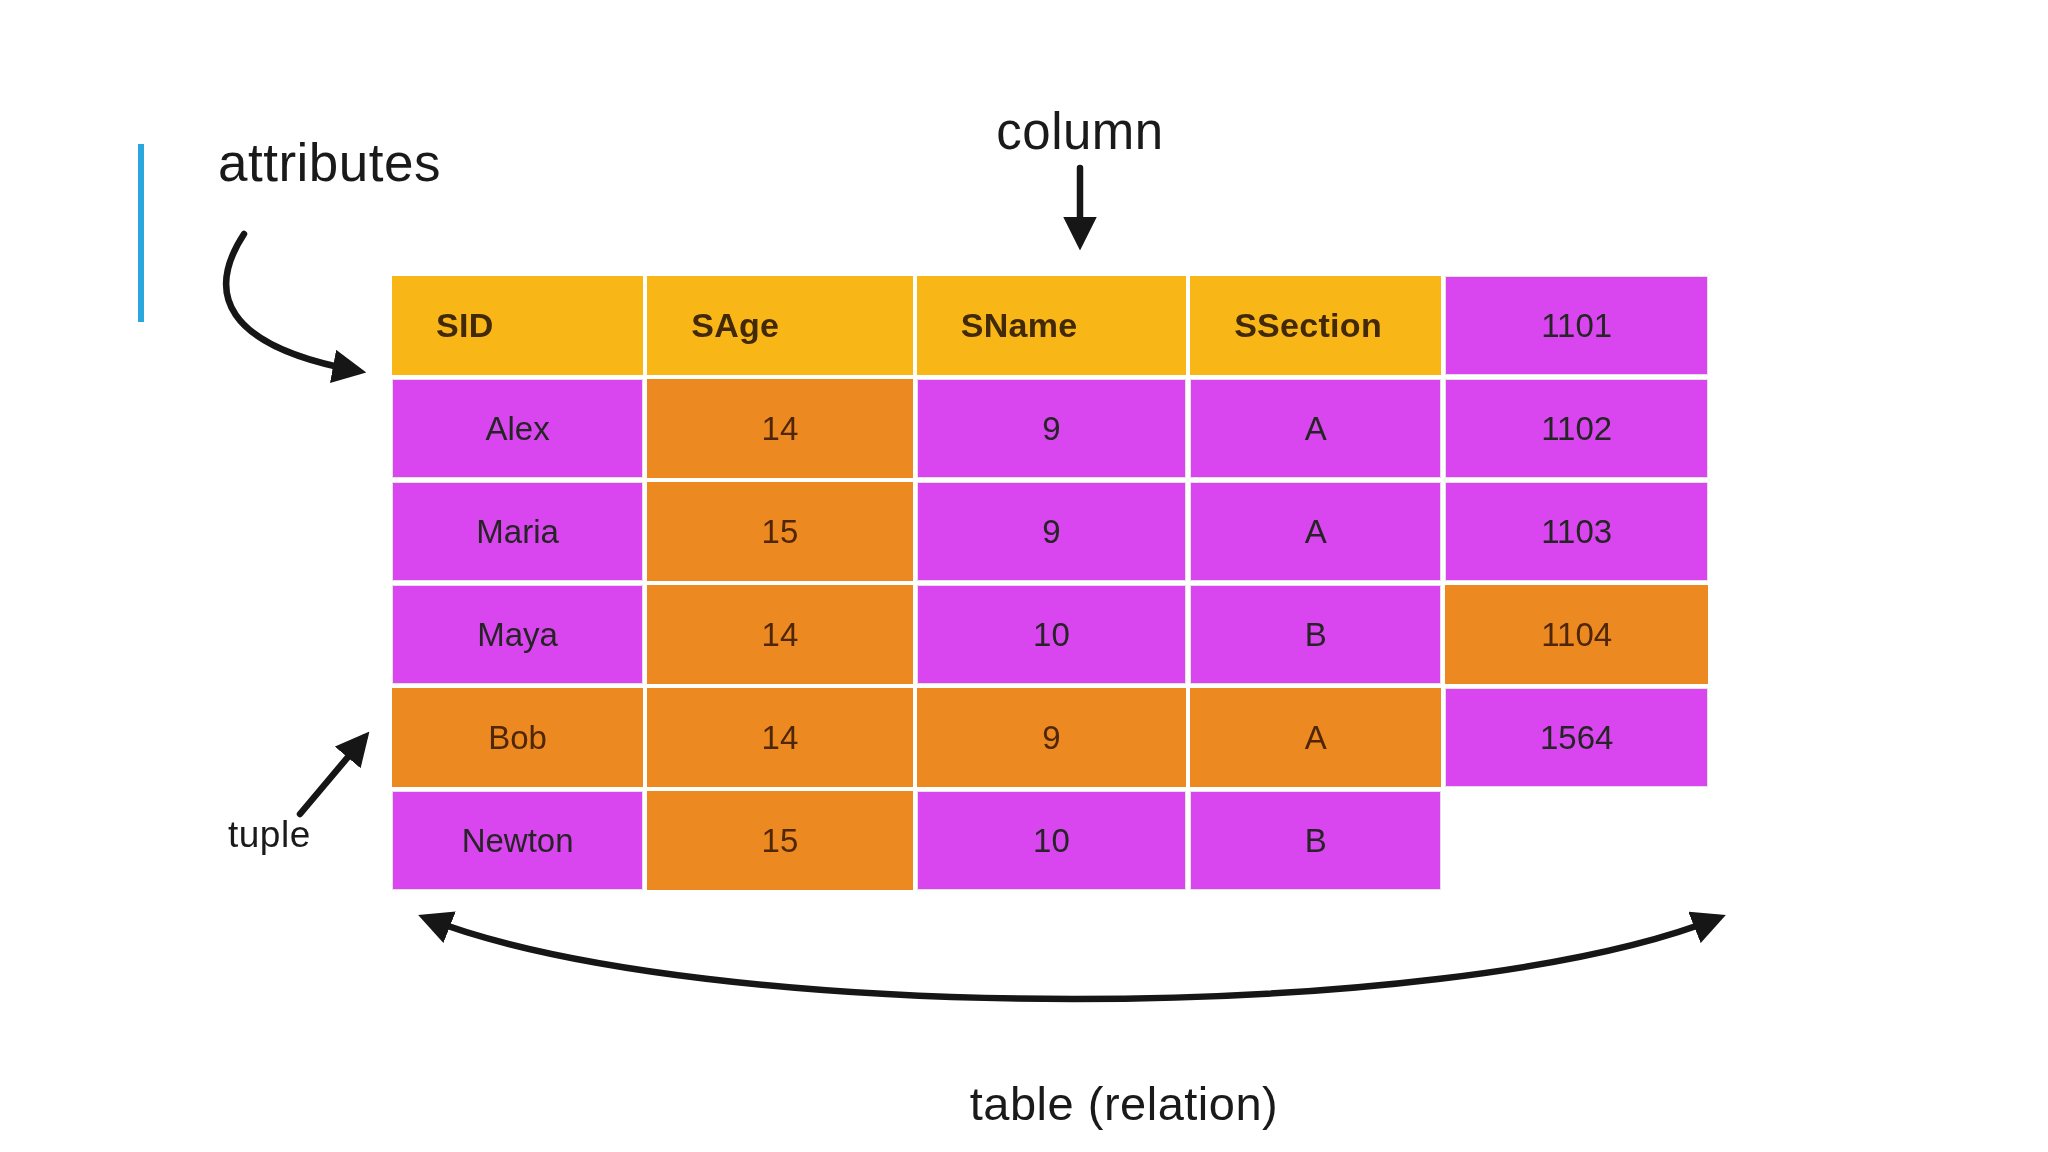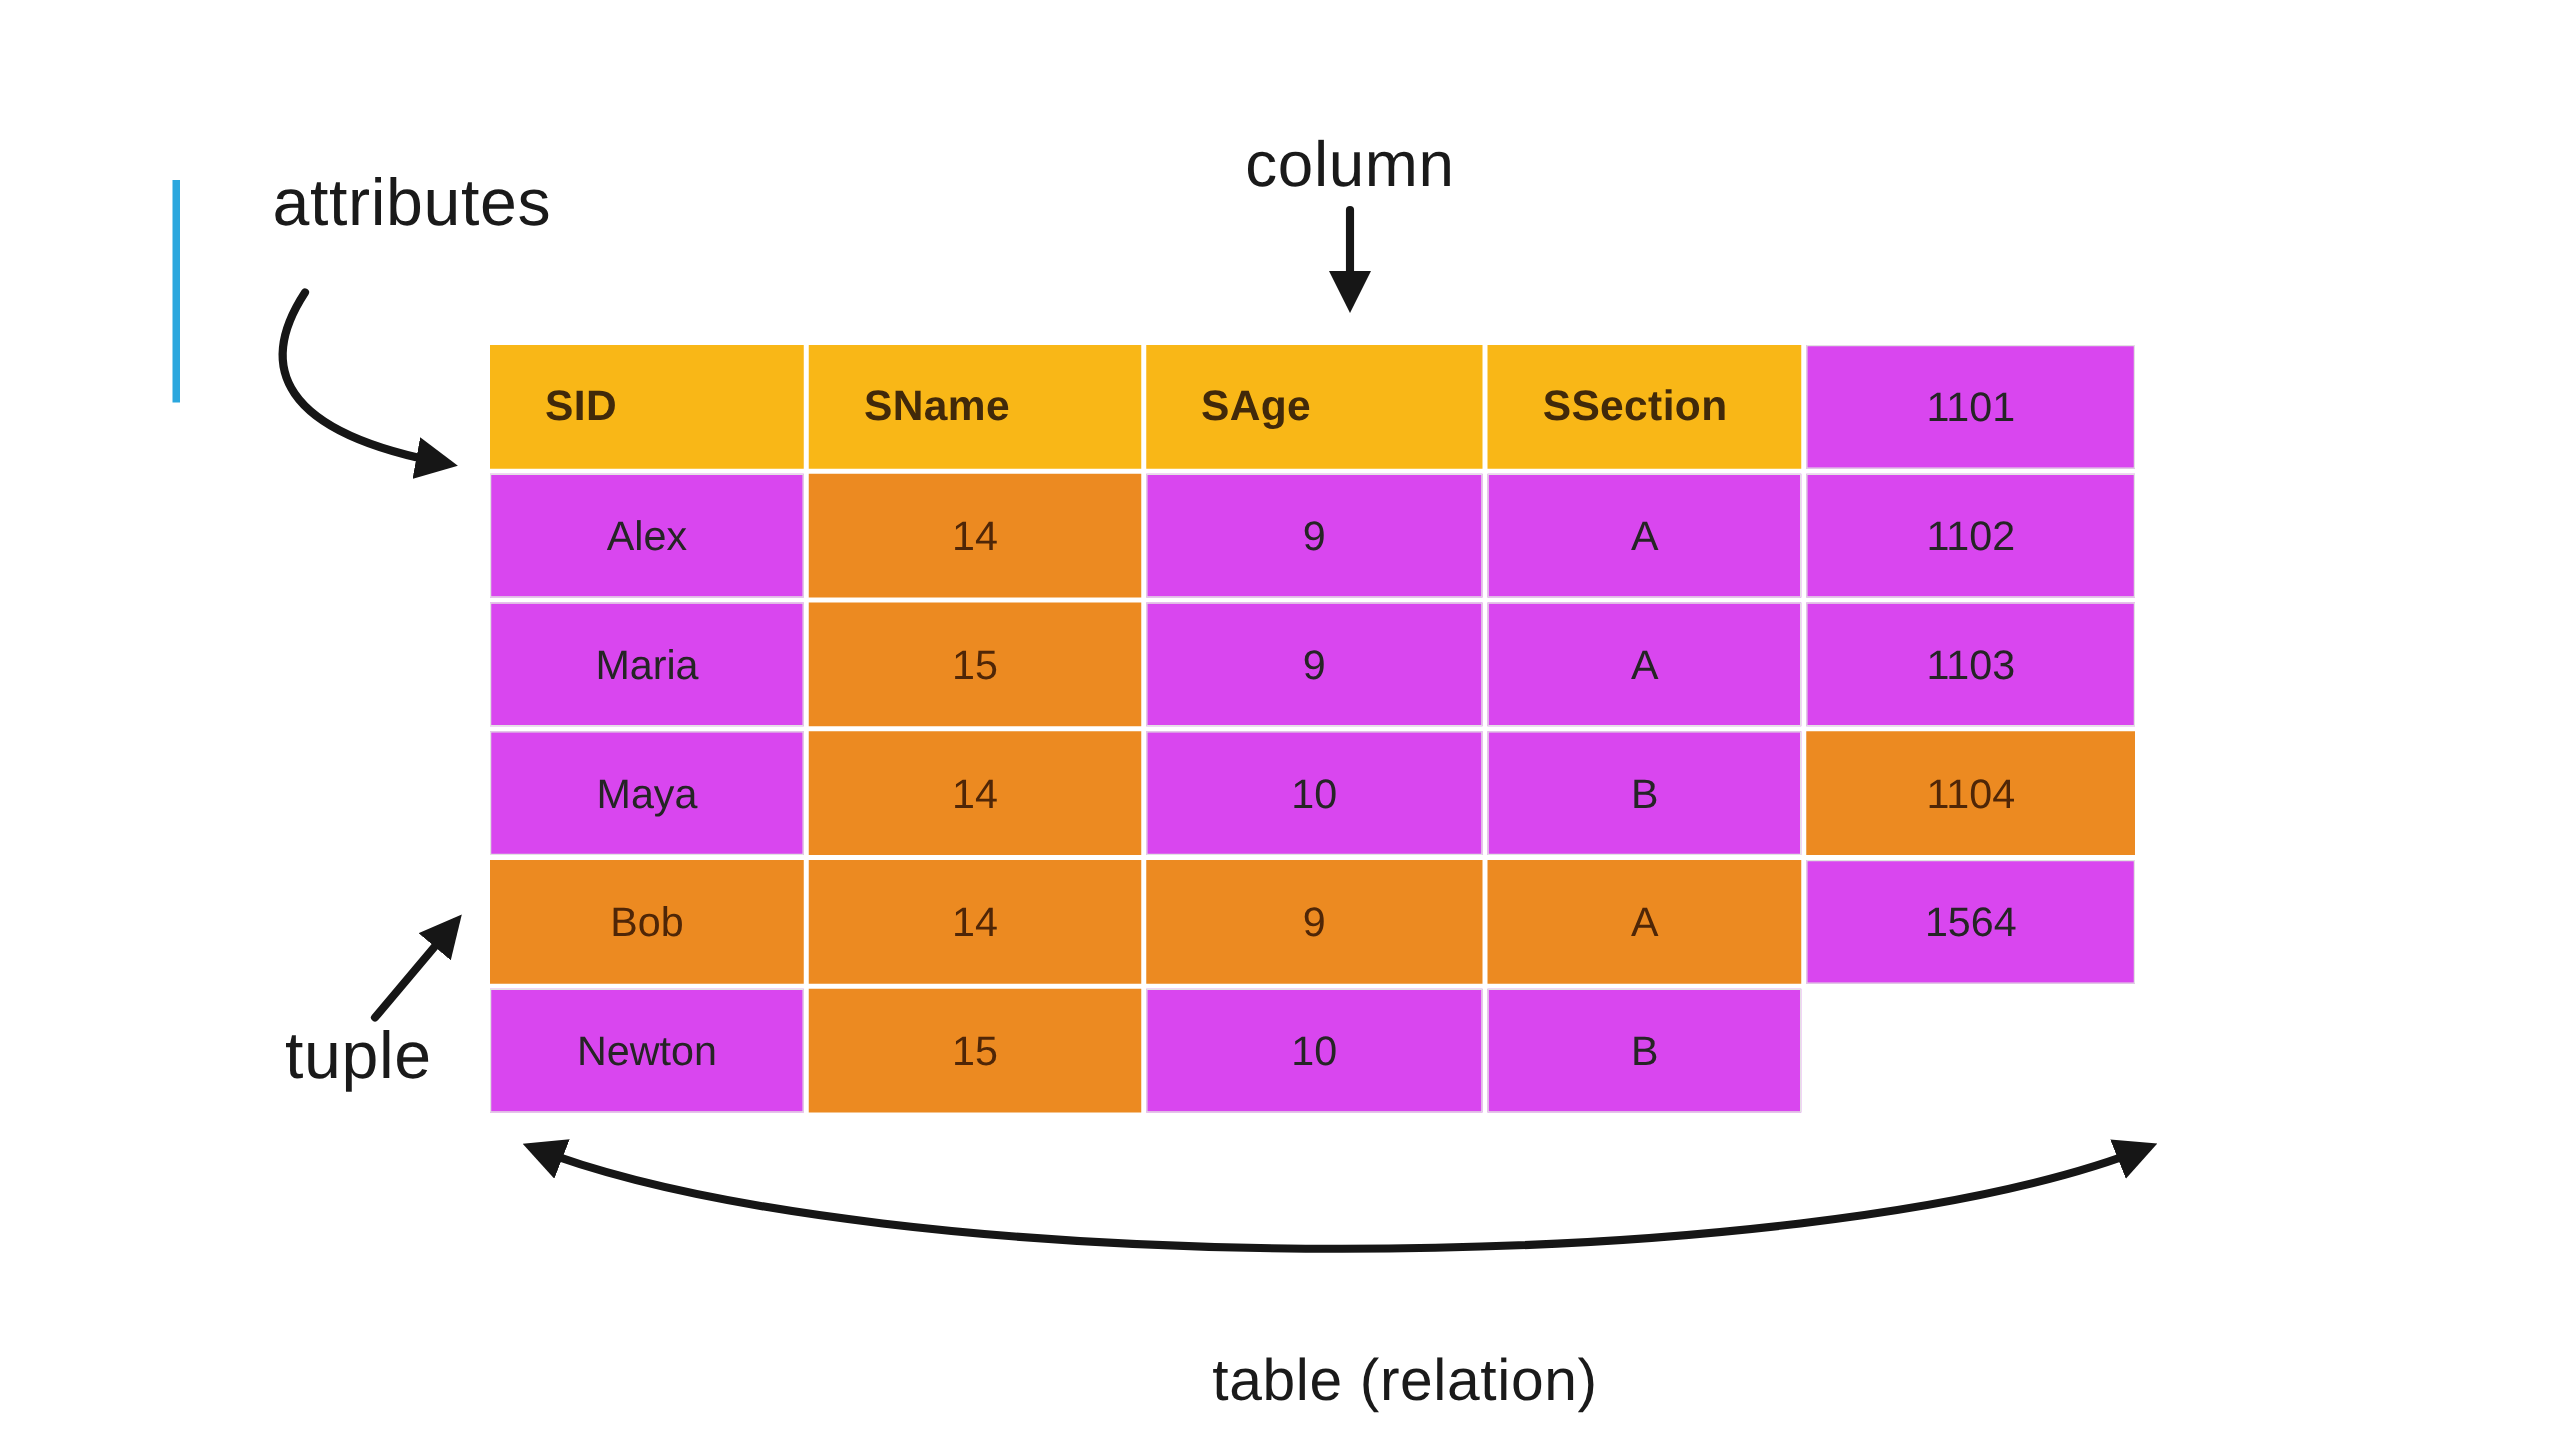--- a/index.html
+++ b/index.html
@@ -25,21 +25,21 @@
     background: var(--accent, #2BA7DE);
   }
   .label {
     position: absolute;
     color: var(--label-color, #1a1a1a);
     white-space: nowrap;
     letter-spacing: 0.5px;
   }
   .label.attributes { left: 206px; top: 132px; font-size: 53px; }
   .label.column     { left: 1068px; top: 102px; font-size: 51px; transform: translateX(-50%); }
-  .label.tuple      { left: 216px; top: 814px; font-size: 53px; }
+  .label.tuple      { left: 216px; top: 814px; font-size: 37px; }
   .label.tablerel   { left: 1112px; top: 1076px; font-size: 47px; transform: translateX(-50%); }
 
   .arrows {
     position: absolute;
     left: 0; top: 0;
     width: 2048px;
     height: 1152px;
     pointer-events: none;
   }
   .arrows path, .arrows line {
@@ -110,22 +110,22 @@
       </marker>
     </defs>
     <path d="M 232 234 C 194 292 210 346 346 371" marker-end="url(#ah)"></path>
     <path d="M 1068 168 L 1068 242" marker-end="url(#ah)"></path>
     <path d="M 288 814 L 352 738" marker-end="url(#ah)"></path>
     <path d="M 414 918 C 690 1026 1434 1026 1706 918" marker-start="url(#ah)" marker-end="url(#ah)"></path>
   </svg>
 
   <div class="student-table" id="grid">
       <div class="cell th">SID</div>
+      <div class="cell th">SAge</div>
       <div class="cell th">SName</div>
-      <div class="cell th">SAge</div>
       <div class="cell th">SSection</div>
       <div class="cell">1101</div>
       <div class="cell">Alex</div>
       <div class="cell hl">14</div>
       <div class="cell">9</div>
       <div class="cell">A</div>
       <div class="cell">1102</div>
       <div class="cell">Maria</div>
       <div class="cell hl">15</div>
       <div class="cell">9</div>

